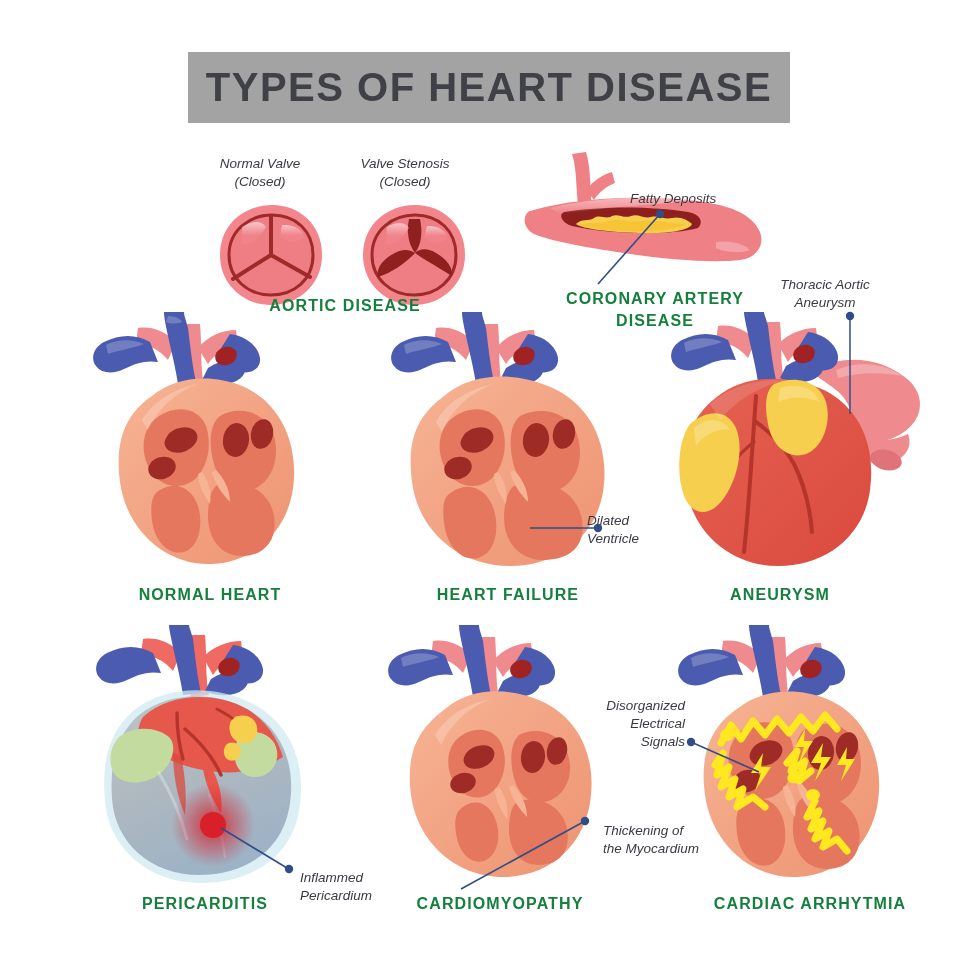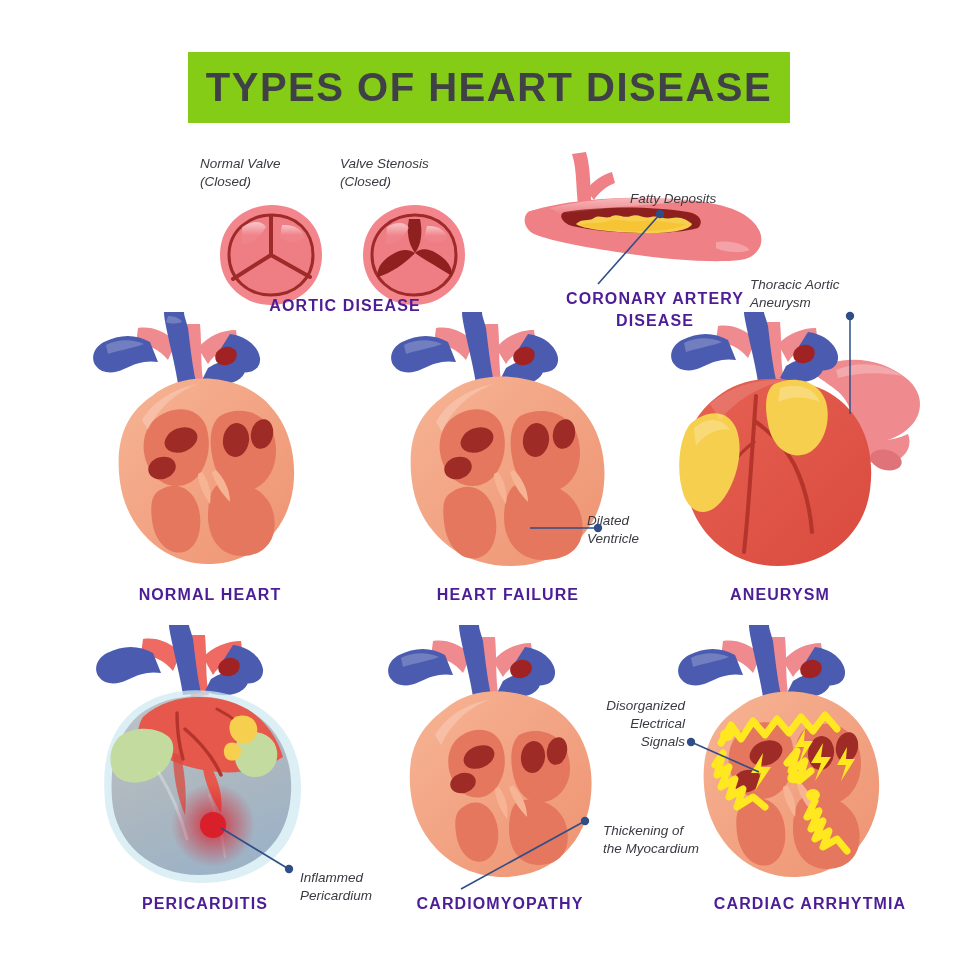--- a/index.html
+++ b/index.html
@@ -10,53 +10,53 @@
     position: relative;
     overflow: hidden;
   }
   .canvas { position: relative; width: 980px; height: 980px; }
 
   
   .title-banner {
     position: absolute;
     left: 188px; top: 52px;
     width: 602px; height: 71px;
-    background: #84cc16;
+    background: #a3a3a3;
     display: flex; align-items: center; justify-content: center;
   }
   .title-text {
     font-size: 40px;
     font-weight: bold;
     color: #3f4146;
     letter-spacing: 1.5px;
     white-space: nowrap;
   }
 
   
   .caption {
     position: absolute;
     font-size: 16px;
     font-weight: bold;
-    color: #4c1d95;
+    color: #15803d;
     letter-spacing: 1.1px;
     text-align: center;
     line-height: 1.35;
     white-space: pre-line;
   }
 
   
   .annot {
     position: absolute;
     font-size: 13.5px;
     font-style: italic;
     color: #3a3a42;
     line-height: 1.32;
     white-space: pre-line;
   }
-  .annot.center { }
+  .annot.center { text-align: center; }
   .annot.right  { text-align: right; }
 
   .leader { position: absolute; overflow: visible; }
 
   figure.panel { position: absolute; margin: 0; }
   svg { display: block; overflow: visible; }
 </style>
 </head>
 <body>
 

